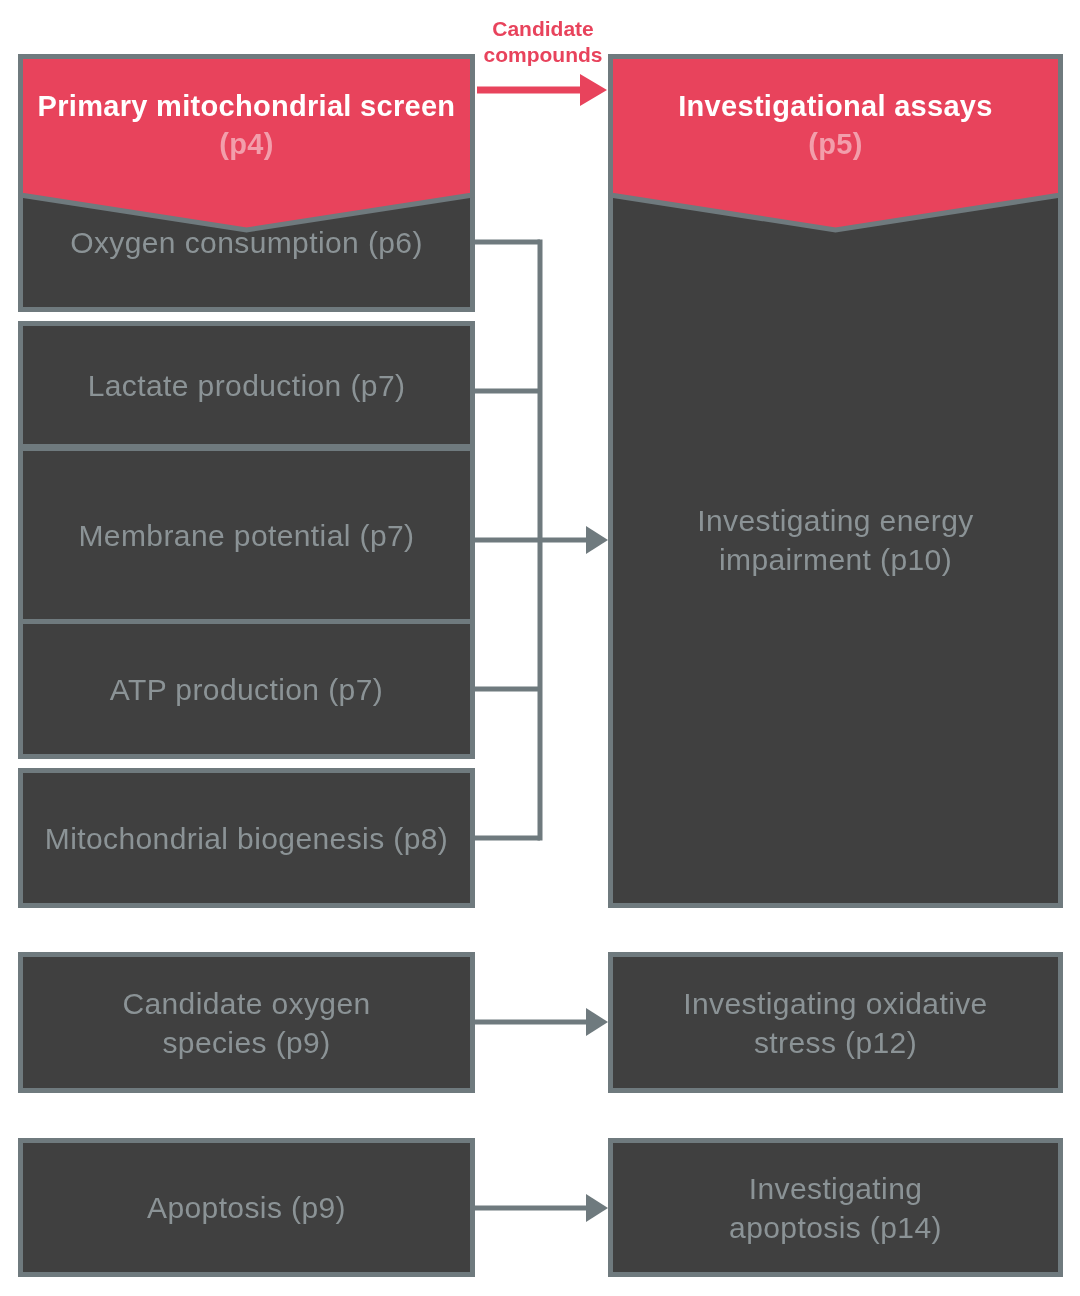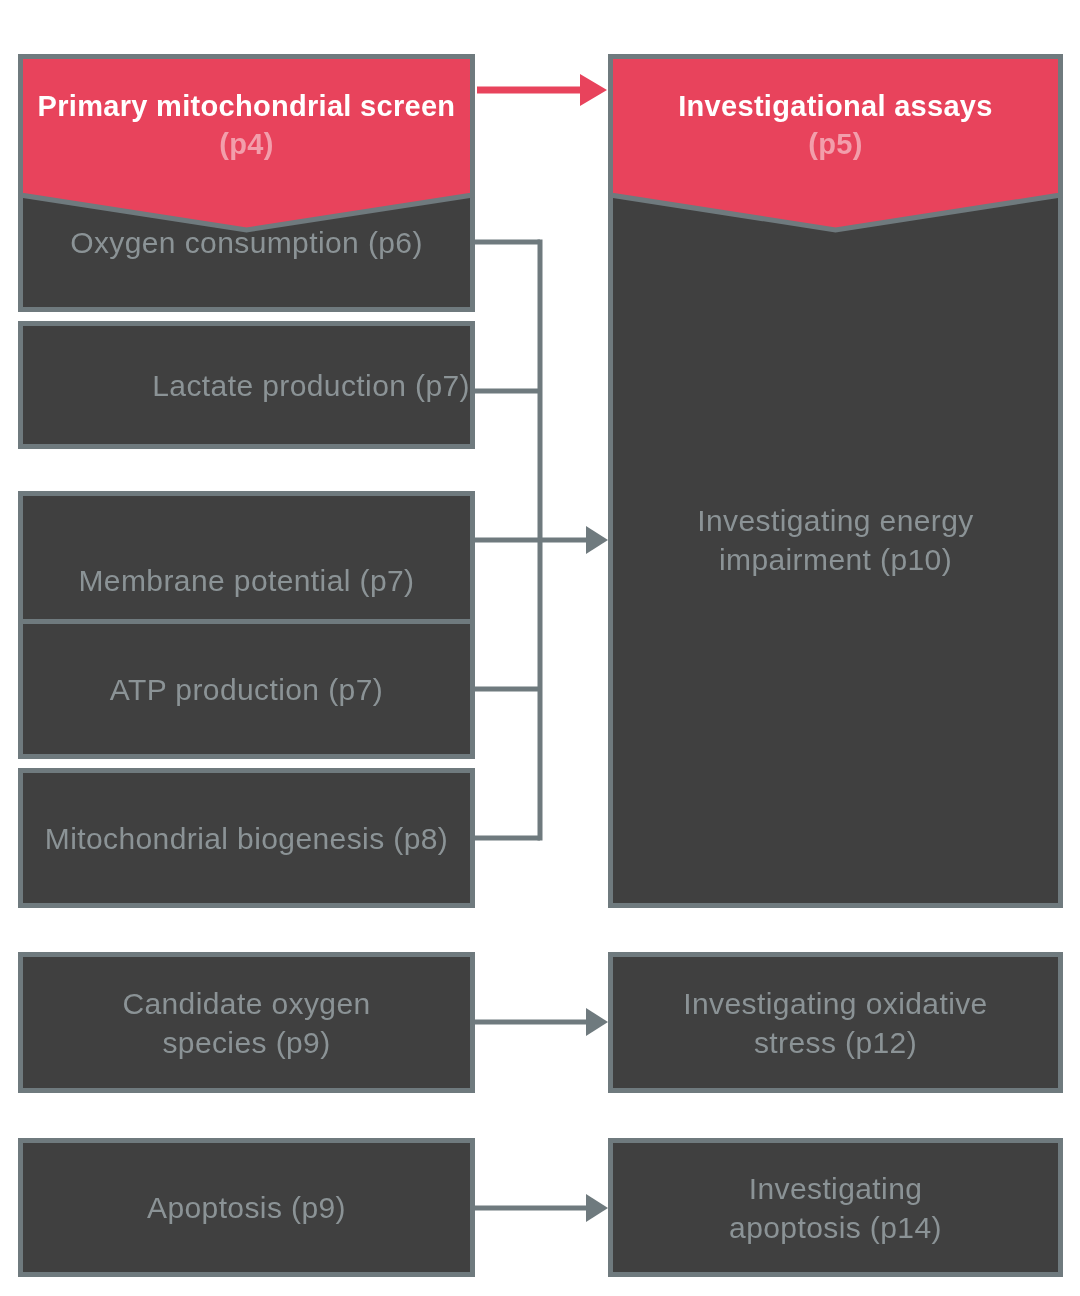--- a/index.html
+++ b/index.html
@@ -35,22 +35,22 @@
     color: #8b9396;
     font-size: 30px;
     letter-spacing: 0.4px;
     line-height: 1.3;
     z-index: 2;
   }
   .box .lbl { display: inline-block; }
   .col-left  { left: 18px;  width: 457px; }
   .col-right { left: 608px; width: 455px; }
   .sbox-0 { top: 172px; height: 140px; }
-  .sbox-1 { top: 321px; height: 128px; justify-content: flex-end; }
-  .sbox-2 { top: 491px; height: 178px; }
+  .sbox-1 { top: 321px; height: 128px; }
+  .sbox-2 { top: 446px; height: 178px; }
   .sbox-3 { top: 619px; height: 140px; }
   .sbox-4 { top: 768px; height: 140px; }
   .energy-box    { top: 172px;  height: 736px; }
   .ros-left      { top: 952px;  height: 141px; }
   .ros-right     { top: 952px;  height: 141px; }
   .apo-left      { top: 1138px; height: 139px; }
   .apo-right     { top: 1138px; height: 139px; }
   .w-energy { max-width: 330px; }
   .w-ros-l  { max-width: 260px; }
   .w-ros-r  { max-width: 370px; }
@@ -147,20 +147,21 @@
   <div class="banner banner-right">
     <svg width="455" height="181" viewBox="0 0 455 181">
       <polygon points="2.5,2.5 452.5,2.5 452.5,141 227.5,176 2.5,141" fill="#e8435c" stroke="#6f7a7e" stroke-width="5"></polygon>
     </svg>
     <div class="banner-label">
       <span class="wrap"><span>Investigational assays</span>
       <span class="page-ref">(p5)</span></span>
     </div>
   </div>
 
+  <div class="flow-label">Candidate compounds</div>
 
   <div class="box col-left sbox-0">
     <span class="lbl">Oxygen consumption (p6)</span>
   </div>
   <div class="box col-left sbox-1">
     <span class="lbl">Lactate production (p7)</span>
   </div>
   <div class="box col-left sbox-2">
     <span class="lbl">Membrane potential (p7)</span>
   </div>

